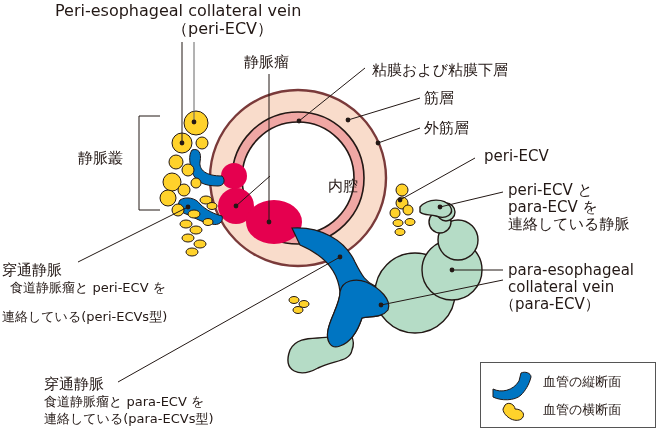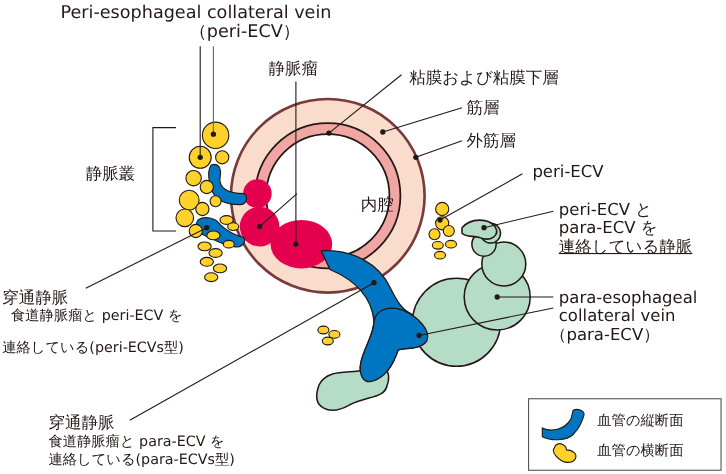--- a/index.html
+++ b/index.html
@@ -116,21 +116,21 @@
 
 <div class="lbl big" style="left:55px;top:2px;">Peri-esophageal collateral vein</div>
 <div class="lbl big" style="left:140px;top:20px;margin-left:32px;">（peri-ECV）</div>
 <div class="lbl med" style="left:244px;top:54px;">静脈瘤</div>
 <div class="lbl med" style="left:372px;top:62px;">粘膜および粘膜下層</div>
 <div class="lbl med" style="left:424px;top:90px;text-align:right;">筋層</div>
 <div class="lbl med" style="left:424px;top:120px;">外筋層</div>
 <div class="lbl med" style="left:484px;top:148px;">peri-ECV</div>
 <div class="lbl med" style="left:508px;top:182px;">peri-ECV と</div>
 <div class="lbl med" style="left:508px;top:199px;">para-ECV を</div>
-<div class="lbl med" style="left:508px;top:216px;text-decoration:underline;">連絡している静脈</div>
+<div class="lbl med" style="left:508px;top:216px;">連絡している静脈</div>
 <div class="lbl med" style="left:78px;top:150px;">静脈叢</div>
 <div class="lbl med" style="left:292px;top:178px;margin-left:36px;">内腔</div>
 <div class="lbl med" style="left:508px;top:262px;">para-esophageal</div>
 <div class="lbl med" style="left:508px;top:279px;">collateral vein</div>
 <div class="lbl med" style="left:500px;top:296px;">（para-ECV）</div>
 <div class="lbl med" style="left:2px;top:262px;">穿通静脈</div>
 <div class="lbl small" style="left:10px;top:281px;">食道静脈瘤と peri-ECV を</div>
 <div class="lbl small" style="left:2px;top:310px;">連絡している(peri-ECVs型)</div>
 <div class="lbl med" style="left:44px;top:376px;">穿通静脈</div>
 <div class="lbl small" style="left:44px;top:395px;">食道静脈瘤と para-ECV を</div>

